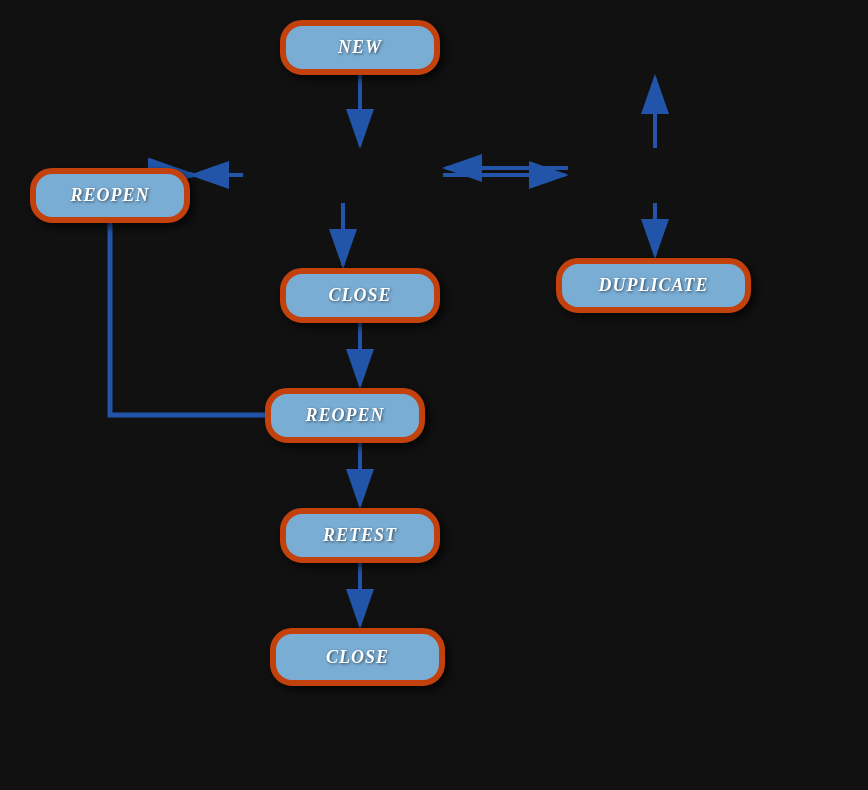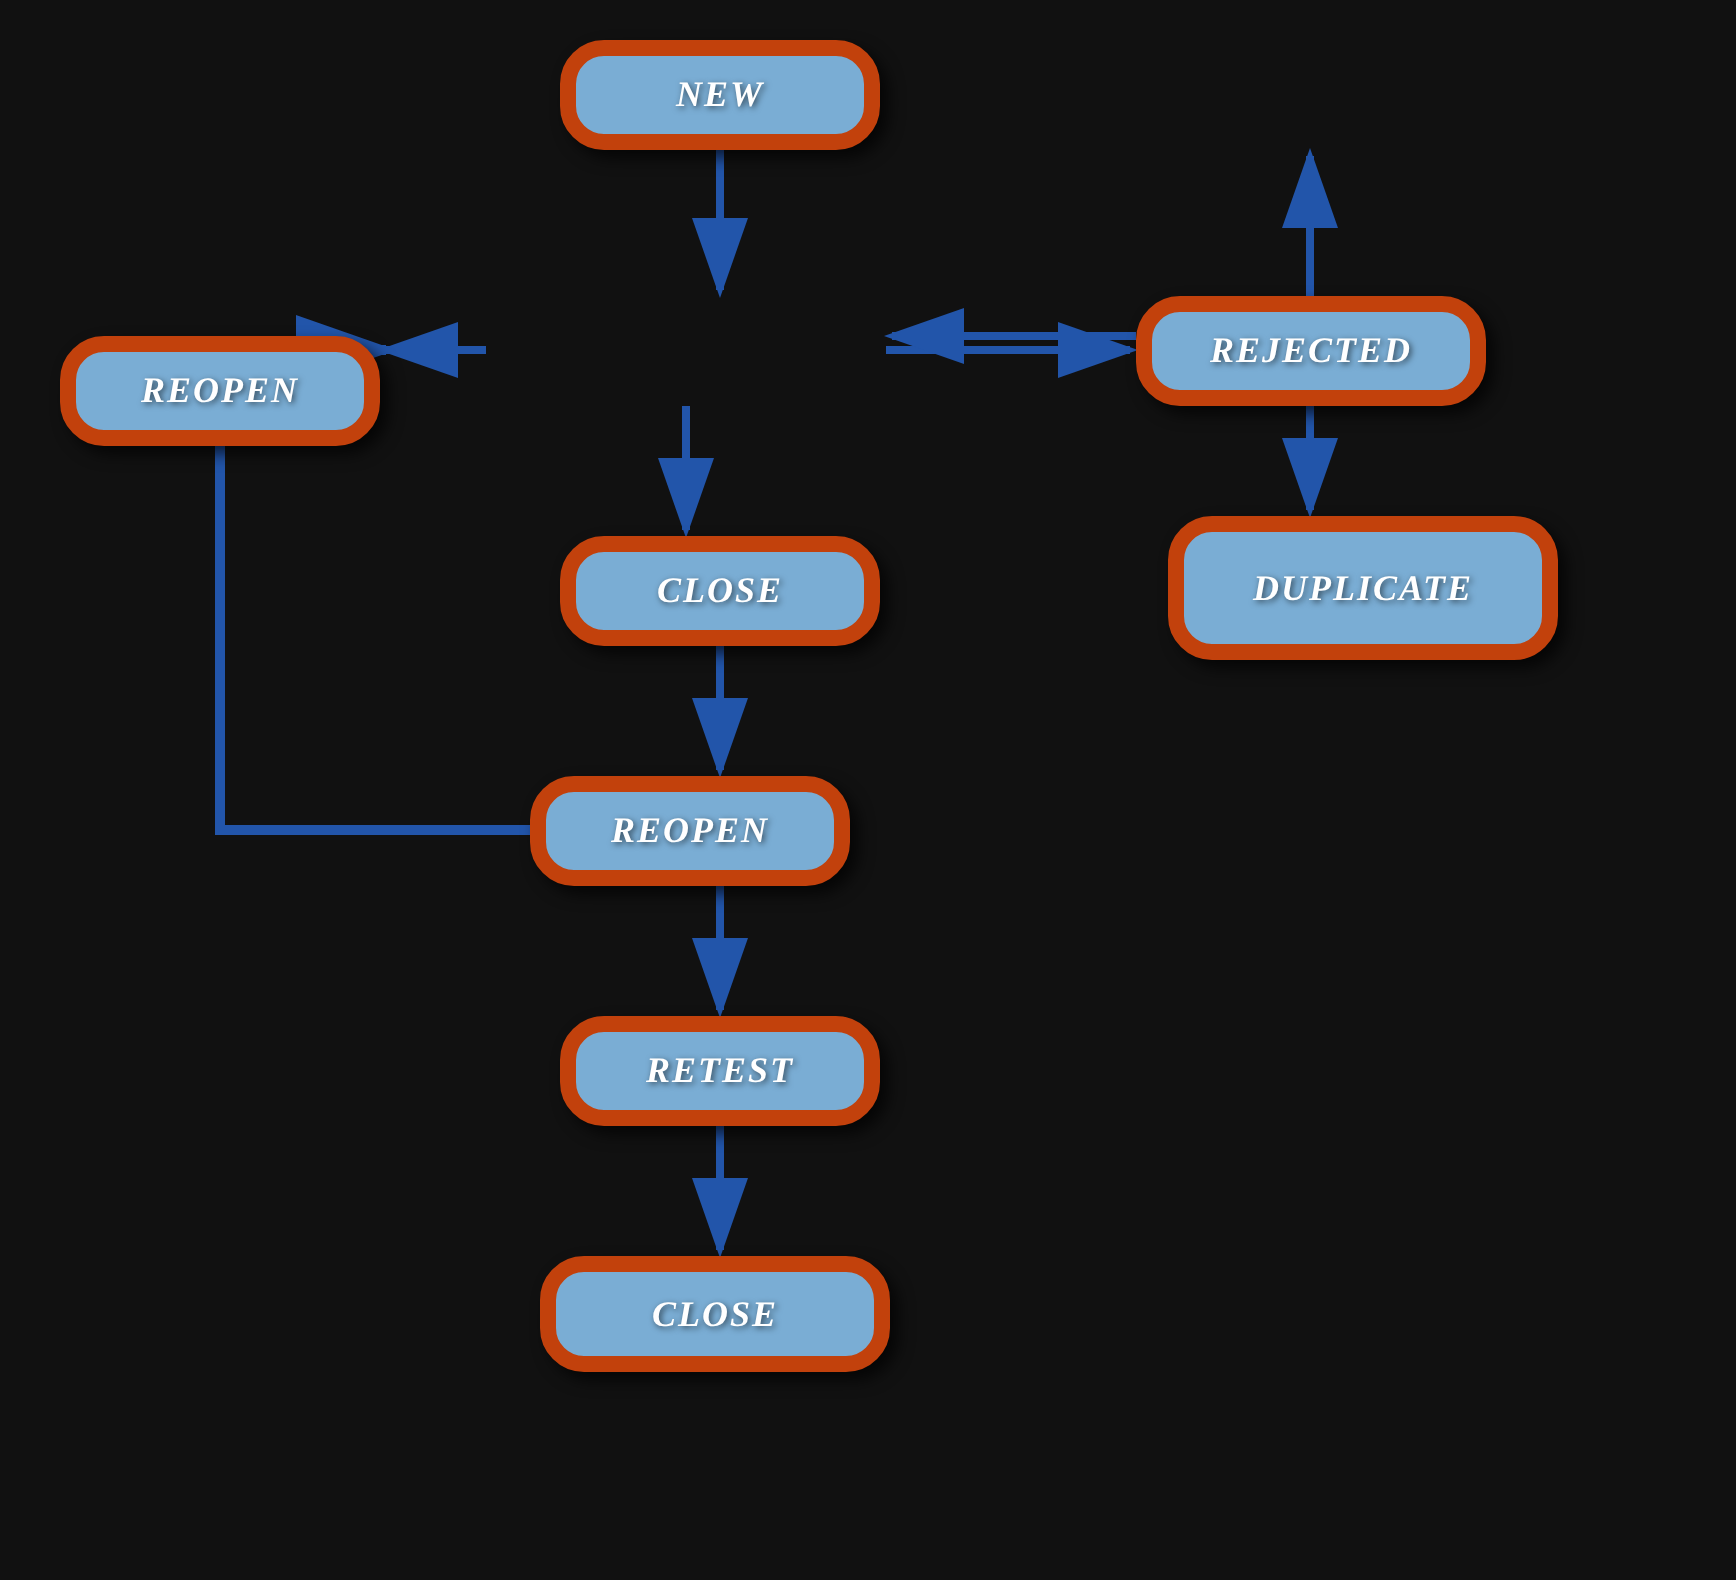--- a/index.html
+++ b/index.html
@@ -12,21 +12,21 @@
     }
     .diagram-container {
       position: relative;
       width: 868px;
       height: 790px;
       background: #111;
     }
     .node {
       position: absolute;
       background: #7aadd4;
-      border: 8px solid #c2410c;
+      border: 6px solid #c2410c;
       border-radius: 22px;
       display: flex;
       align-items: center;
       justify-content: center;
       color: white;
       font-style: italic;
       font-weight: bold;
       font-size: 18px;
       text-shadow: 1px 1px 3px rgba(0,0,0,0.6);
       box-shadow: 4px 4px 8px rgba(0,0,0,0.7);
@@ -97,22 +97,19 @@
   </div>
 
   <div class="node" style="left:280px; top:508px; width:160px; height:55px;">
     <span>RETEST</span>
   </div>
 
   <div class="node" style="left:270px; top:628px; width:175px; height:58px;">
     <span>CLOSE</span>
   </div>
 
-  <div class="node" style="left:568px; top:148px; width:175px; height:55px;">
-    <span>REJECTED</span>
-  </div>
 
 
-  <div class="node" style="left:584px; top:258px; width:195px; height:72px;">
+  <div class="node" style="left:556px; top:258px; width:195px; height:55px;">
     <span>DUPLICATE</span>
   </div>
 
 </div>
 
 </body></html>

